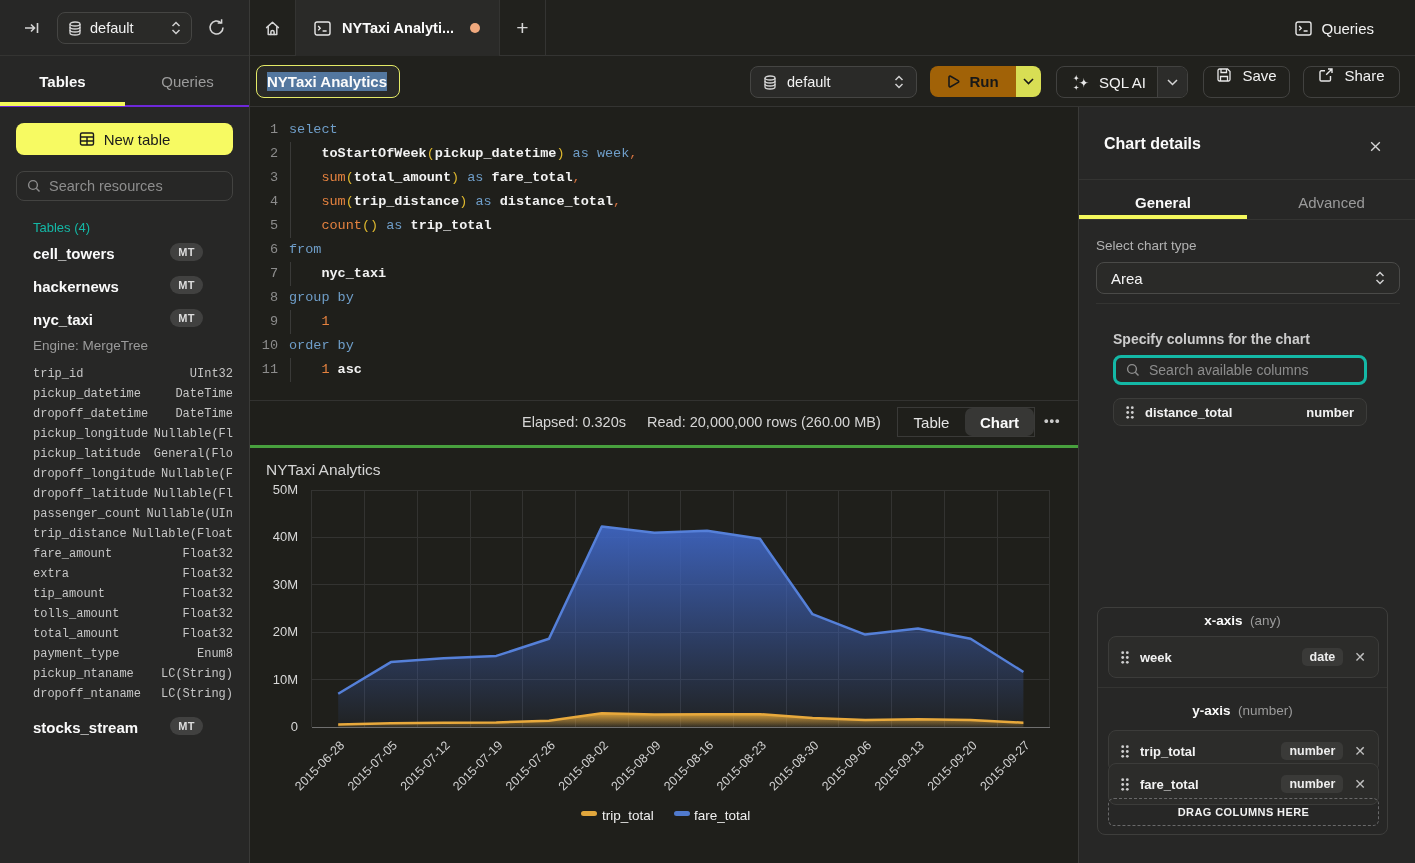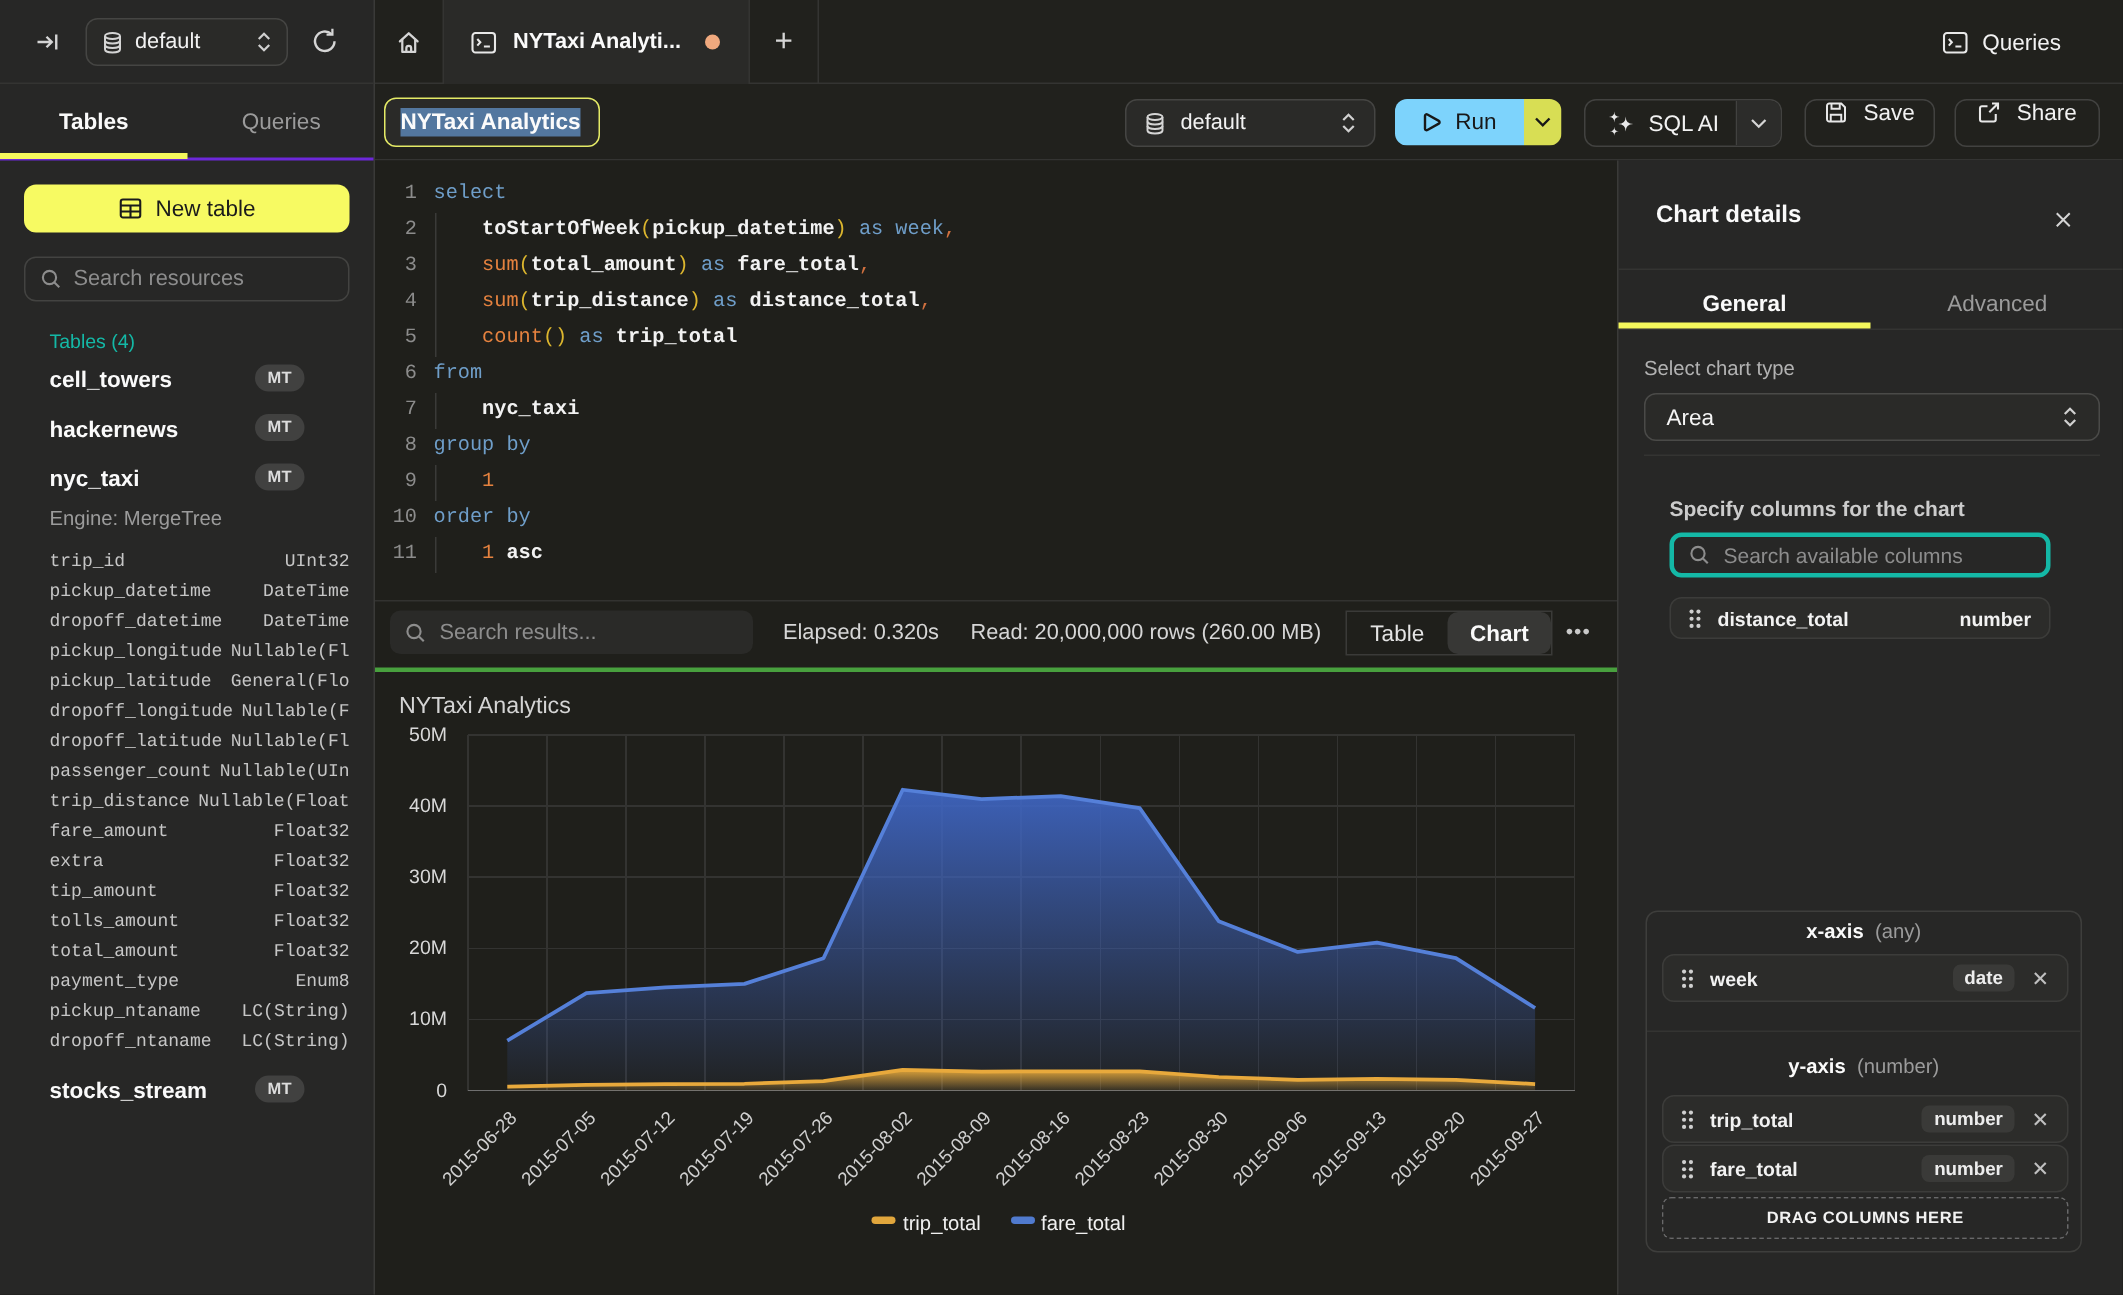--- a/index.html
+++ b/index.html
@@ -28,21 +28,21 @@
 #qtab .ttl{font-size:14.5px;font-weight:600;color:#fafafa}
 #qtab .dot{width:10px;height:10px;border-radius:50%;background:#f0a97e;margin-left:5px}
 #plusCell{position:absolute;left:250px;top:0;width:46px;height:56px;border-right:1px solid #343432;display:flex;align-items:center;justify-content:center;color:#d5d5d5;font-size:21px;font-weight:300}
 #queriesBtn{position:absolute;right:41px;top:0;height:56px;display:flex;align-items:center;gap:9px;color:#f2f2f2;font-size:15px}
 #toolbar{position:absolute;left:250px;top:56px;width:1165px;height:51px;background:#21211d;border-bottom:1px solid #343432}
 #titleInput{position:absolute;left:6px;top:9px;width:144px;height:33px;background:#2a2a28;border:1.5px solid #e4ea66;border-radius:8px;display:flex;align-items:center;padding:0 10px}
 #titleInput span{font-size:15px;font-weight:600;color:#fbfbfb;background:#53779f;padding:1px 0}
 #ctxSelect{position:absolute;left:500px;top:10px;width:167px;height:32px;border:1px solid #454543;border-radius:8px;background:#2a2a28;display:flex;align-items:center;padding:0 12px;gap:10px}
 #ctxSelect span{font-size:14.5px;color:#f2f2f2}
 #runBtn{position:absolute;left:680px;top:10px;width:111px;height:31px;border-radius:8px;overflow:hidden;display:flex}
-#runMain{width:86px;height:100%;background:#7dd3fc;display:flex;align-items:center;justify-content:center;gap:9px;color:#181818;font-size:15px;font-weight:400}
+#runMain{width:86px;height:100%;background:#a16207;display:flex;align-items:center;justify-content:center;gap:9px;color:#181818;font-size:15px;font-weight:700}
 #runSeg{width:25px;height:100%;background:#d8de54;display:flex;align-items:center;justify-content:center}
 .obtn{position:absolute;top:10px;height:32px;border:1px solid #424240;border-radius:8px;display:flex;align-items:flex-start;justify-content:center;gap:10px;color:#f2f2f2;font-size:15px}
 #sqlaiBtn{left:806px;width:132px;padding:0}
 #sqlaiMain{display:flex;align-items:center;gap:10px;padding:0 0 0 15px;height:100%;flex:1}
 #sqlaiSeg{width:30px;height:100%;background:#2c2c2a;border-left:1px solid #424240;border-radius:0 7px 7px 0;display:flex;align-items:center;justify-content:center}
 #saveBtn{left:953px;width:87px}
 #shareBtn{left:1053px;width:97px}
 
 #editor{position:absolute;left:250px;top:107px;width:828px;height:293px;background:#1f1f1b;font-family:"Liberation Mono",monospace;font-size:13.5px;line-height:24px}
 #lineNums{position:absolute;left:6px;top:11px;width:22px;text-align:right;color:#8c8c8c}
@@ -78,21 +78,21 @@
 #areaSel{position:absolute;left:17px;top:155px;width:304px;height:32px;border:1px solid #4a4a48;border-radius:8px;background:#2a2a28;display:flex;align-items:center;padding:0 14px;color:#f5f5f5;font-size:15px}
 #rpDiv{position:absolute;left:17px;top:196px;width:304px;height:1px;background:#343432}
 #specLbl{position:absolute;left:34px;top:224px;font-size:14px;font-weight:600;color:#cccccc}
 #colSearch{position:absolute;left:34px;top:248px;width:254px;height:30px;border:3px solid #14b8a6;border-radius:8px;display:flex;align-items:center;padding:0 10px;gap:9px;color:#8d8d8d;font-size:14px}
 .colrow{position:absolute;height:28px;background:#2c2c2a;border:1px solid #3c3c3a;border-radius:8px;display:flex;align-items:center;padding:0 12px;gap:11px;font-size:13px;font-weight:700;color:#f2f2f2}
 #distRow{left:34px;top:291px;width:254px}
 .colrow .bdg{margin-left:auto;background:#3a3a38;border-radius:5px;padding:2px 8px;font-size:12.5px;font-weight:700;color:#ededed}
 .colrow .xx{color:#c0c0c0;font-weight:400;font-size:14px}
 #xybox{position:absolute;left:18px;top:500px;width:291px;height:228px;border:1px solid #3e3e3c;border-radius:8px}
 .axlbl{position:absolute;width:100%;text-align:center;font-size:13.5px;font-weight:700;color:#fafafa}
-#xybox .colrow{height:32px}
+#xybox .colrow{height:42px}
 .axlbl span{font-weight:400;color:#9b9b9b}
 #xyDiv{position:absolute;left:0;top:79px;width:100%;height:1px;background:#343432}
 #dragBox{position:absolute;left:10px;top:190px;width:271px;height:28px;border:1.5px dashed #69696a;border-radius:6px;display:flex;align-items:center;justify-content:center;font-size:11px;font-weight:700;color:#f2f2f2;letter-spacing:.4px}
 </style></head>
 <body>
 
 <div id="sidebar">
   <div id="sideTop">
     <svg class="abs" style="left:24px;top:20px" width="16" height="16" viewBox="0 0 16 16" fill="none" stroke="#d5d5d5" stroke-width="1.6">
         <path d="M1 8h9M7 4.5 10.5 8 7 11.5M13.5 3v10"></path>
@@ -257,27 +257,20 @@
     <span class="fn">count</span><span class="pr">()</span> <span class="kw">as</span> trip_total
 <span class="kw">from</span>
     nyc_taxi
 <span class="kw">group by</span>
     <span class="fn">1</span>
 <span class="kw">order by</span>
     <span class="fn">1</span> asc</div>
 </div>
 
 <div id="resultsBar">
-  <div id="resSearch">
-    <svg width="14" height="14" viewBox="0 0 14 14" fill="none" stroke="#8d8d8d" stroke-width="1.4">
-        <circle cx="6" cy="6" r="4.4"></circle>
-        <path d="m9.3 9.3 3.2 3.2"></path>
-      </svg>
-    <span>Search results...</span>
-  </div>
   <div id="elapsed">Elapsed: 0.320s</div>
   <div id="readrows">Read: 20,000,000 rows (260.00 MB)</div>
   <div id="segCtl">
       <div class="sT">Table</div>
       <div class="sC">Chart</div>
     </div>
   <div id="dots3">•••</div>
 </div>
 <div id="greenline"></div>
 

